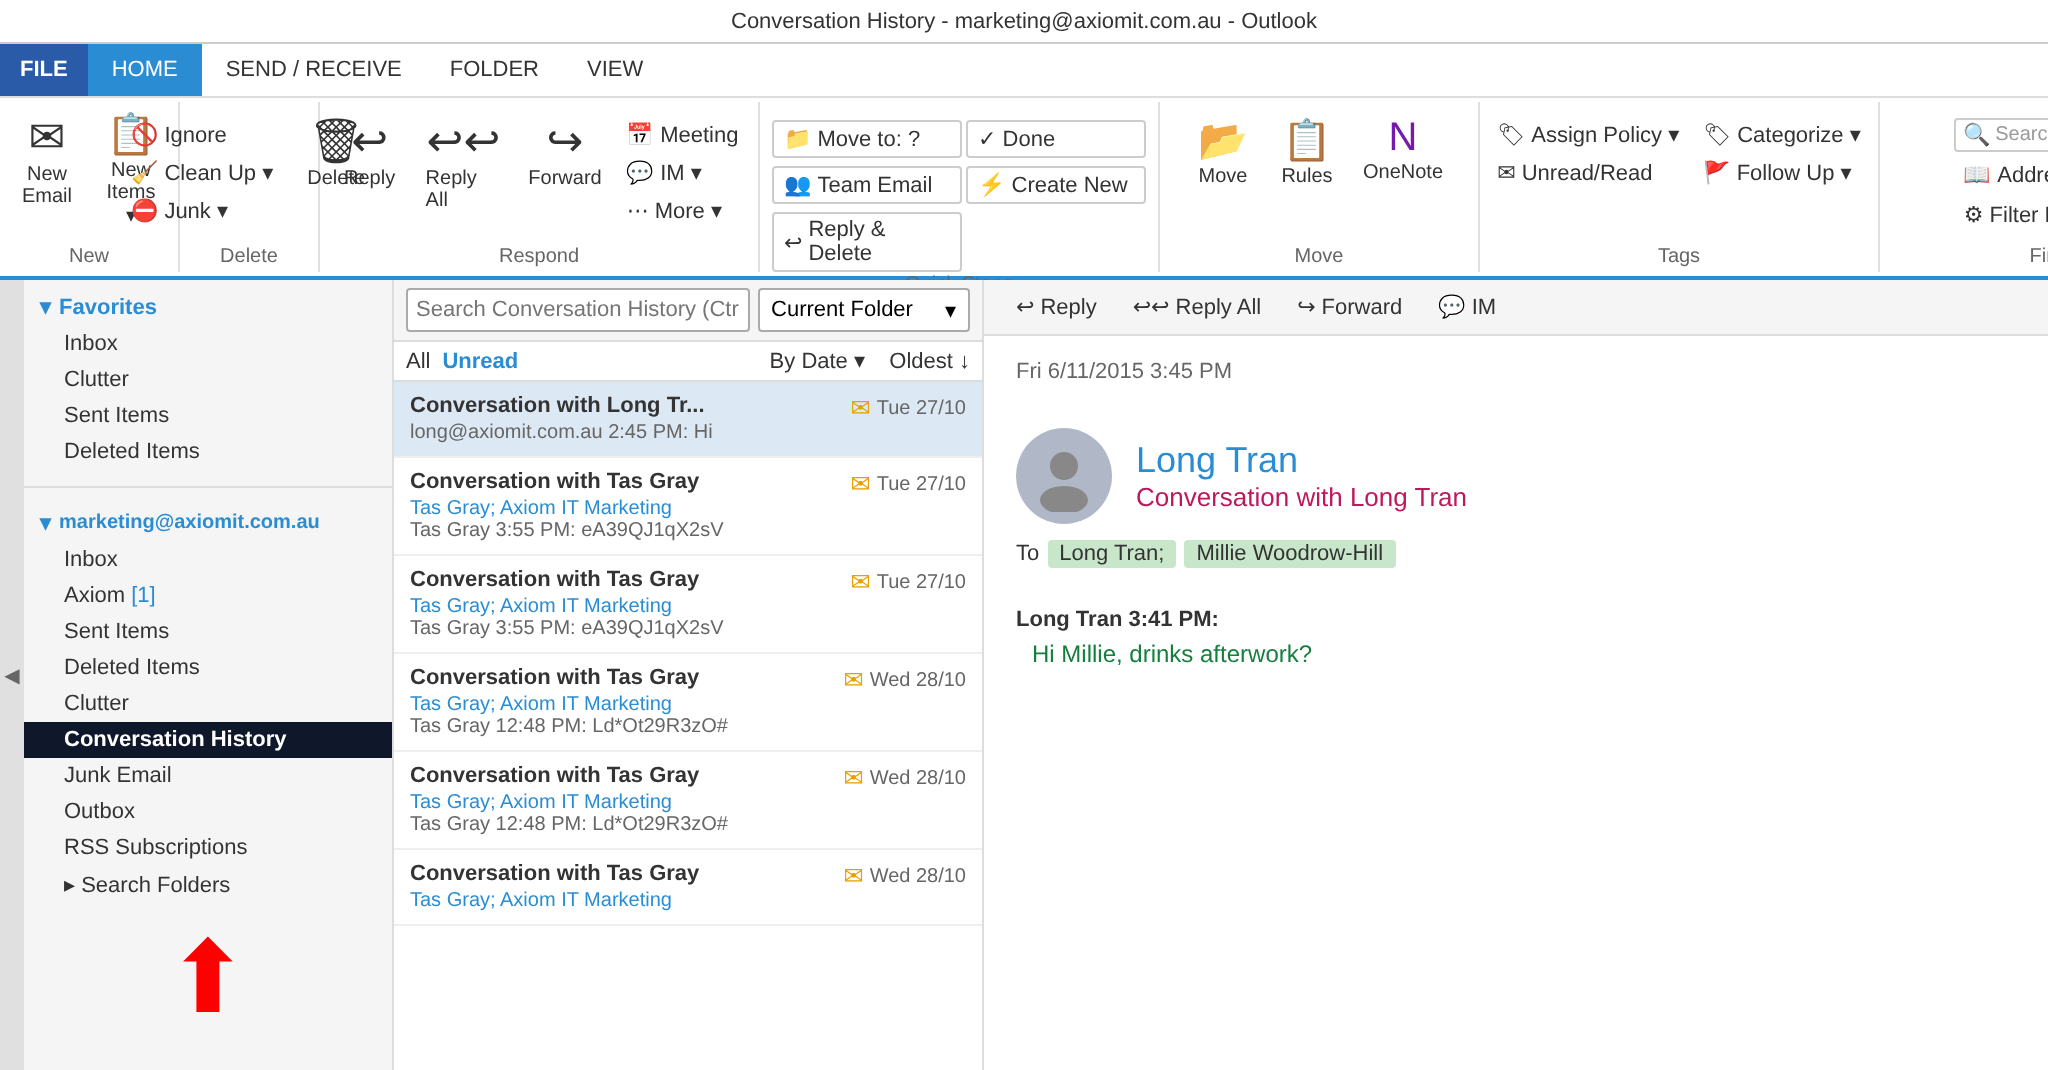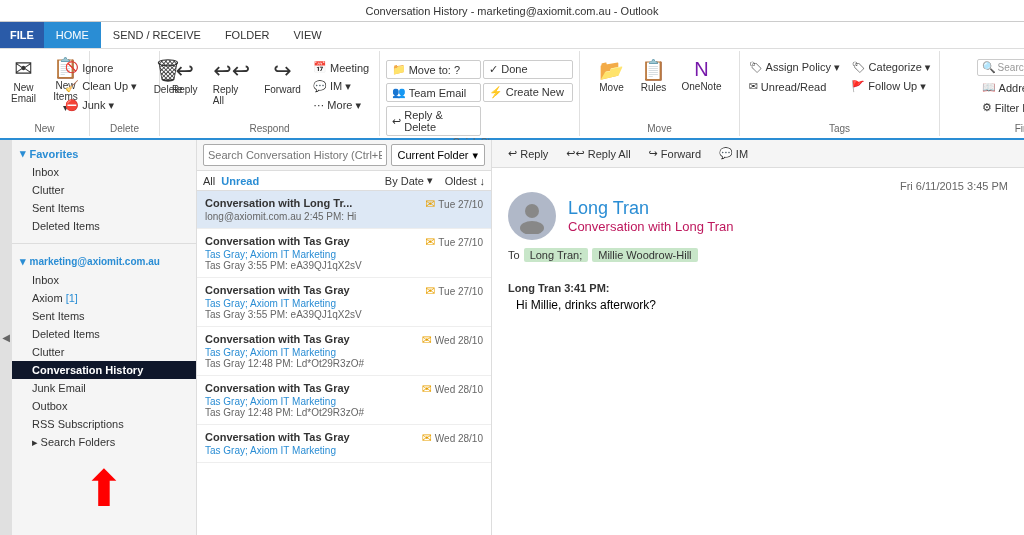--- a/index.html
+++ b/index.html
@@ -38,53 +38,53 @@
     .sidebar-item { padding: 3px 12px; font-size: 11px; color: #333; cursor: pointer; white-space: nowrap; overflow: hidden; text-overflow: ellipsis; }
     .sidebar-item.active { background: #0f172a; color: #fff; font-weight: bold; }
     .sidebar-item.indent { padding-left: 20px; }
     .sidebar-divider { height: 1px; background: #ddd; margin: 4px 0; }
     .sidebar-collapse-btn { width: 12px; height: 100%; background: #e0e0e0; display: flex; align-items: center; justify-content: center; cursor: pointer; font-size: 10px; color: #666; flex-shrink: 0; }
 
     
     .email-list-panel { width: 295px; background: #fff; border-right: 1px solid #ddd; display: flex; flex-direction: column; flex-shrink: 0; }
     .email-list-toolbar { display: flex; align-items: center; gap: 4px; padding: 4px 6px; background: #f5f5f5; border-bottom: 1px solid #ddd; }
     .search-box { flex: 1; height: 22px; border: 1px solid #aaa; border-radius: 2px; padding: 0 4px; font-size: 11px; background: #fff; }
-    .folder-btn { height: 22px; border: 1px solid #aaa; border-radius: 2px; padding: 0 6px; font-size: 11px; background: #fff; cursor: pointer; display: flex; align-items: center; gap: 4px; }
+    .folder-btn { height: 22px; border: 1px solid #aaa; border-radius: 2px; padding: 0 6px; font-size: 11px; background: #fff; cursor: pointer; display: flex; align-items: center; gap: 16px; }
     .email-list-filters { display: flex; align-items: center; padding: 3px 6px; border-bottom: 1px solid #ddd; gap: 6px; }
     .filter-all { font-size: 11px; color: #333; cursor: pointer; }
     .filter-unread { font-size: 11px; color: #2a8dd4; font-weight: bold; cursor: pointer; }
     .filter-bydate { font-size: 11px; color: #333; cursor: pointer; margin-left: auto; display: flex; align-items: center; gap: 3px; }
     .email-list { flex: 1; overflow-y: auto; }
     .email-item { padding: 6px 8px; border-bottom: 1px solid #eee; cursor: pointer; }
     .email-item.selected { background: #dde8f5; }
     .email-item-header { display: flex; align-items: flex-start; justify-content: space-between; }
     .email-item-subject { font-size: 11px; font-weight: bold; color: #333; white-space: nowrap; overflow: hidden; text-overflow: ellipsis; max-width: 195px; }
     .email-item-date { font-size: 10px; color: #666; white-space: nowrap; display: flex; align-items: center; gap: 3px; }
     .email-item-from { font-size: 10px; color: #2a8dd4; }
     .email-item-preview { font-size: 10px; color: #666; }
     .email-icon { color: #e8a000; font-size: 12px; }
 
     
     .reading-pane { flex: 1; background: #fff; display: flex; flex-direction: column; overflow: hidden; }
     .reading-pane-toolbar { display: flex; align-items: center; gap: 2px; padding: 4px 8px; background: #f5f5f5; border-bottom: 1px solid #ddd; }
     .reading-btn { display: flex; align-items: center; gap: 3px; padding: 3px 8px; font-size: 11px; color: #333; cursor: pointer; border-radius: 2px; }
     .reading-content { flex: 1; padding: 12px 16px; overflow-y: auto; }
-    .email-date { font-size: 11px; color: #666; margin-bottom: 0; text-align: right; }
+    .email-date { font-size: 11px; color: #666; margin-bottom: 22px; }
     .email-sender-row { display: flex; align-items: center; gap: 12px; margin-bottom: 8px; }
     .avatar { width: 48px; height: 48px; background: #b0b8c8; border-radius: 50%; display: flex; align-items: center; justify-content: center; flex-shrink: 0; }
     .avatar svg { width: 36px; height: 36px; }
     .email-sender-info { }
     .email-sender-name { font-size: 18px; color: #2a8dd4; font-weight: 300; }
     .email-subject-line { font-size: 13px; color: #be185d; }
     .email-to-row { font-size: 11px; color: #333; display: flex; align-items: center; gap: 4px; margin-bottom: 12px; }
     .recipient-tag { background: #c8e6c9; color: #333; padding: 1px 6px; border-radius: 2px; font-size: 11px; }
     .email-body { padding: 8px 0; }
     .conversation-entry { margin-bottom: 12px; }
     .conversation-time { font-size: 11px; font-weight: bold; color: #333; margin-bottom: 4px; }
-    .conversation-text { font-size: 12px; color: #000000; padding-left: 8px; }
+    .conversation-text { font-size: 12px; color: #15803d; padding-left: 8px; }
 
     .quick-step-btn { display: flex; align-items: center; gap: 3px; padding: 2px 5px; cursor: pointer; border-radius: 2px; font-size: 11px; color: #333; border: 1px solid #ccc; margin: 1px 0; }
   </style>
 </head>
 <body>
 
 <div class="title-bar">
   <span>Conversation History - marketing@axiomit.com.au - Outlook</span>
 </div>
 

